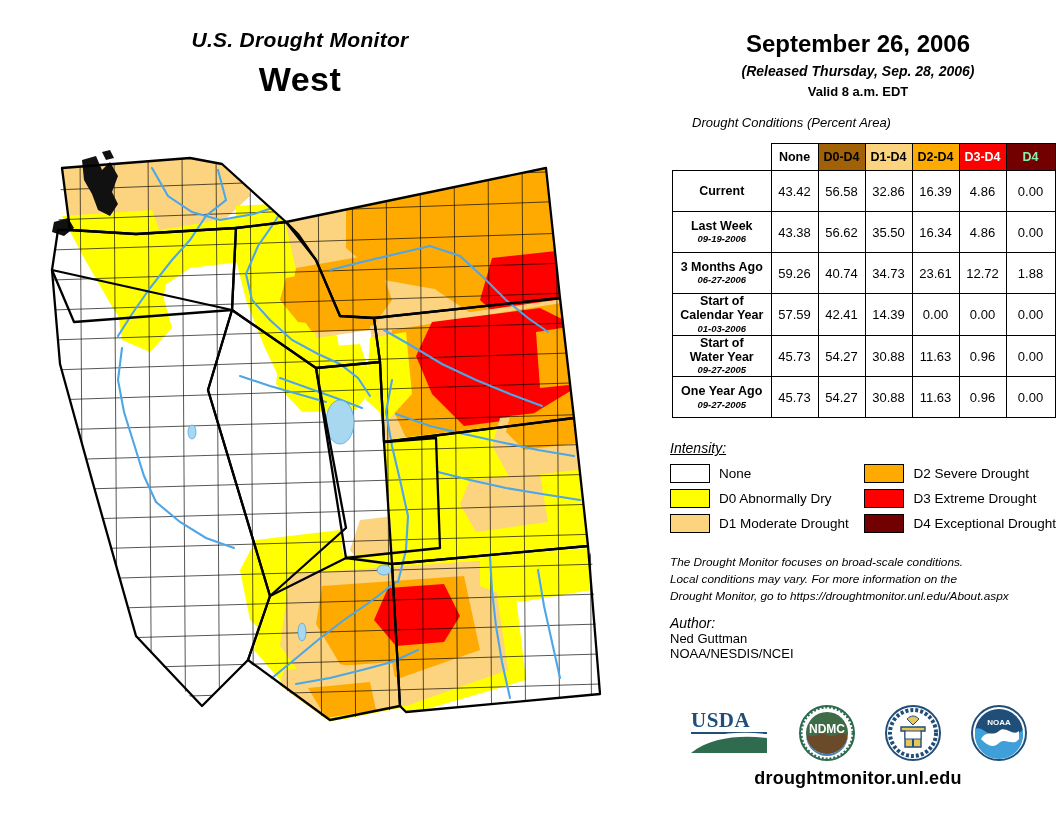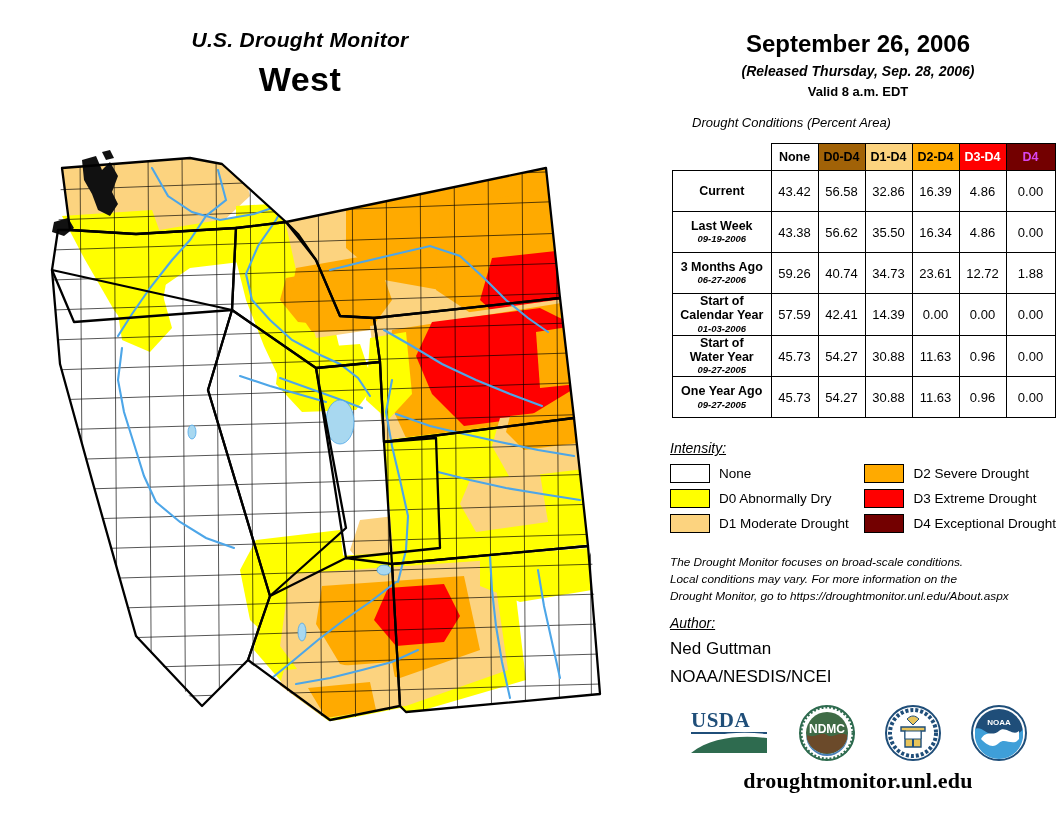--- a/index.html
+++ b/index.html
@@ -31,47 +31,47 @@
                  font-size:12.5px;}
   #drought-table td,#drought-table th{border:1px solid #000;text-align:center;
         vertical-align:middle;padding:0;}
   #drought-table th{height:26px;font-weight:bold;font-size:12.5px;}
   .hdr-corner{border:none !important;width:98px;}
   .hdr-none{background:#ffffff;color:#000;width:46px;}
   .hdr-d0{background:#a16207;color:#000;width:46px;}
   .hdr-d1{background:#fcd37f;color:#000;width:46px;}
   .hdr-d2{background:#ffaa00;color:#000;width:46px;}
   .hdr-d3{background:#ff0000;color:#fff;width:46px;}
-  .hdr-d4{background:#730000;color:#d946ef;width:48px;}
+  .hdr-d4{background:#730000;color:#86efac;width:48px;}
   .row-label{font-weight:bold;font-size:12.5px;line-height:1.15;padding:3px 2px;}
   .row-label .sub{display:block;font-size:9.5px;font-style:italic;font-weight:bold;
                   margin-top:1px;}
   .val-cell{height:40px;font-size:13px;}
 
   
   #intensity-block{position:absolute;left:10px;top:440px;width:386px;}
   #intensity-title{font-size:14px;font-style:italic;text-decoration:underline;
                    margin-bottom:7px;}
   .legend-grid{display:grid;grid-template-columns:1fr 1fr;column-gap:14px;row-gap:5px;}
   .legend-item{display:flex;align-items:center;height:20px;}
   .swatch{width:38px;height:17px;border:1px solid #000;margin-right:9px;flex:none;}
   .legend-label{font-size:13.5px;white-space:nowrap;}
 
   #disclaimer{position:absolute;left:10px;top:554px;width:380px;font-size:11.8px;
               font-style:italic;line-height:1.42;}
   #author-block{position:absolute;left:10px;top:615px;}
-  #author-title{font-size:14px;font-style:italic;text-decoration:underline;}
-  .author-line{font-size:17px;margin-top:8px;}
+  #author-title{font-size:14px;font-style:italic;}
+  .author-line{font-size:13px;margin-top:0;}
 
   
   #logo-row{position:absolute;left:0;top:698px;width:396px;height:70px;
             display:flex;align-items:center;justify-content:space-around;padding:0 14px;
             box-sizing:border-box;}
   #site-url{position:absolute;left:0;top:768px;width:396px;text-align:center;
-            font-size:22px;font-weight:bold;letter-spacing:.2px;font-family:Liberation Serif, serif;}
+            font-size:18px;font-weight:bold;letter-spacing:.2px;}
 </style>
 </head>
 <body>
 
 <div id="map-panel">
 
   <div id="map-title-block">
     <div class="t1">U.S. Drought Monitor</div>
     <div class="t2">West</div>
   </div>

